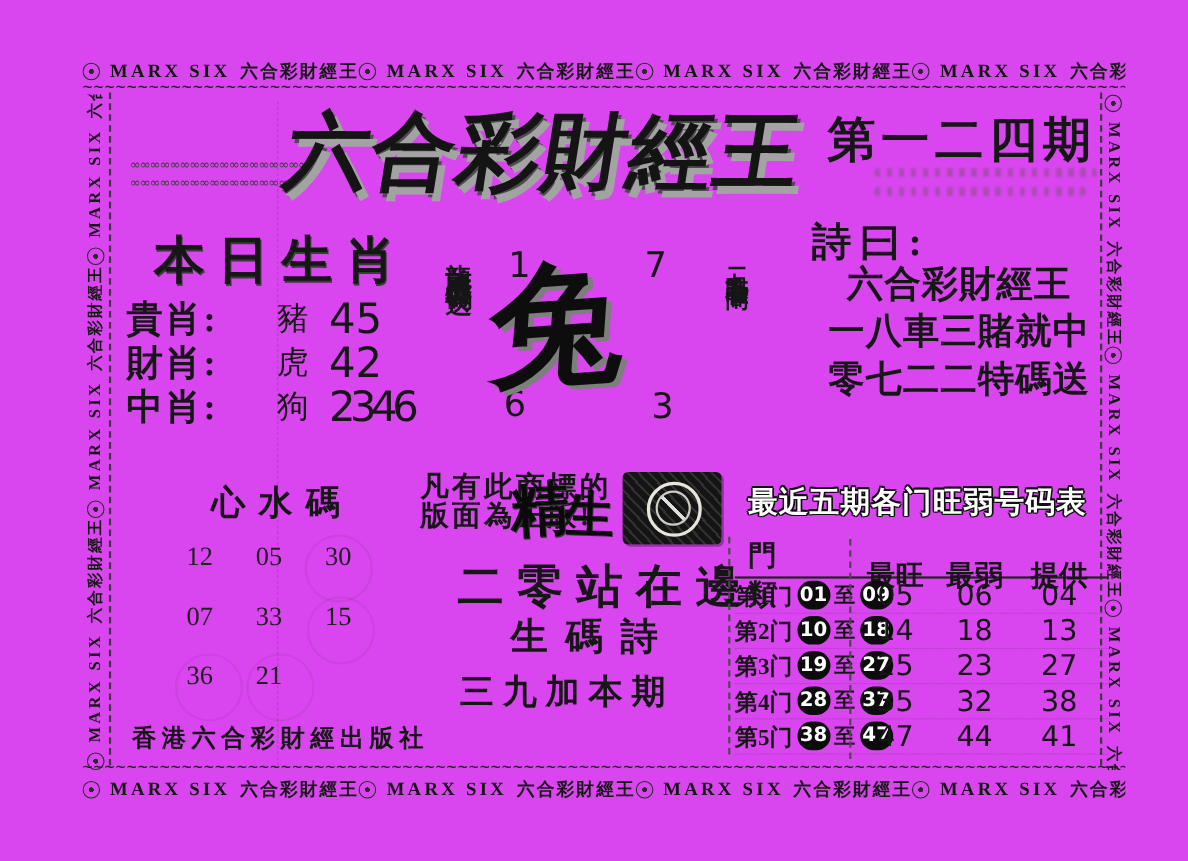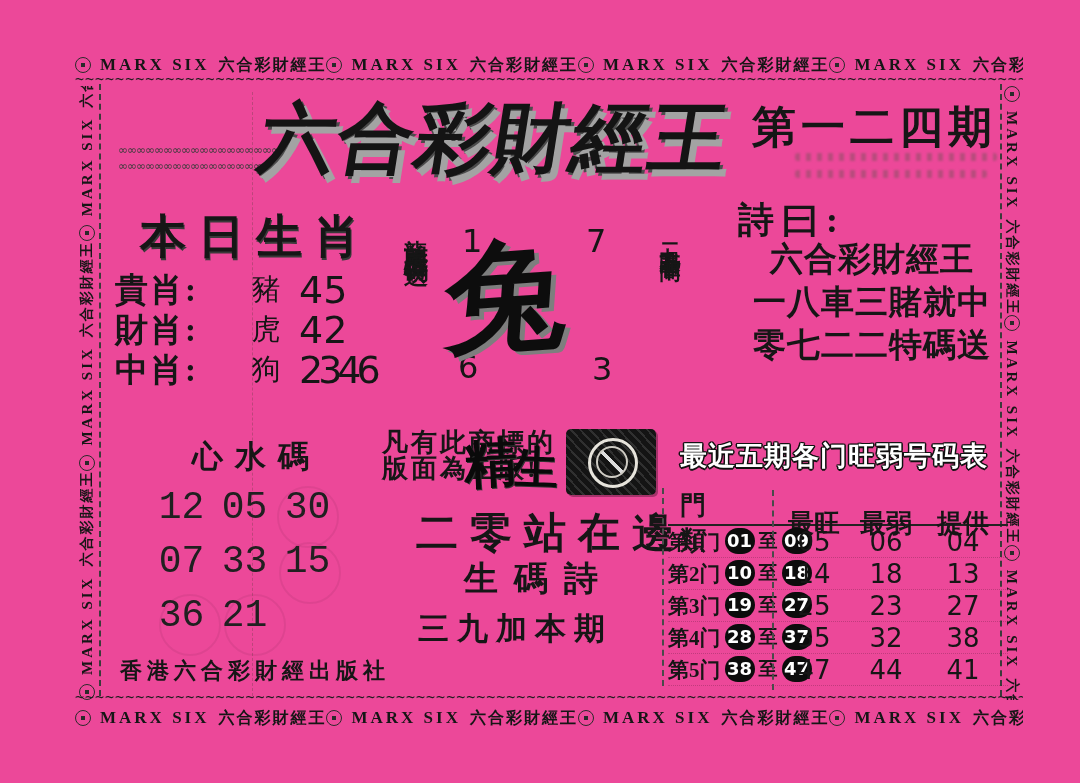--- a/index.html
+++ b/index.html
@@ -1,16 +1,16 @@
 <!DOCTYPE html>
 <html><head>
 <meta charset="utf-8">
 <style>
   html,body{margin:0;padding:0;background:#e8e6e0;}
-  .page{position:relative;width:1080px;height:783px;background:#ec4899;overflow:hidden;
+  .page{position:relative;width:1080px;height:783px;background:#d946ef;overflow:hidden;
         font-family:"Liberation Serif","DejaVu Serif",serif;color:#161616;}
   .abs{position:absolute;}
 
   
   .hborder{position:absolute;left:75px;width:948px;height:30px;display:flex;
            justify-content:space-between;align-items:center;overflow:hidden;}
   #border-top{top:50px;}
   #border-bottom{top:703px;}
   .bunit{display:flex;align-items:center;gap:9px;white-space:nowrap;}
   .blatin{font-family:"Liberation Serif",serif;font-weight:700;font-size:17px;letter-spacing:3px;}
@@ -54,21 +54,21 @@
                 text-shadow:1px 2px 0 #3a3a3a;white-space:nowrap;}
   #zodiac-rows{left:115px;top:270px;width:280px;}
   .zrow{display:flex;align-items:center;height:40px;}
   .zlabel{width:122px;font-size:33px;font-weight:600;letter-spacing:2px;}
   .zanimal{width:58px;font-size:29px;text-align:center;}
   .zvalue{flex:1;font-family:"DejaVu Sans",sans-serif;font-size:38px;font-weight:400;padding-left:4px;}
   .zvalue.sq{letter-spacing:-5px;}
   #heart-title{left:178px;top:436px;font-size:31px;font-weight:800;letter-spacing:12px;white-space:nowrap;margin-left:14px;}
   #heart-grid{left:150px;top:480px;width:190px;display:grid;
               grid-template-columns:repeat(3,63px);grid-auto-rows:54px;}
-  .hnum{font-family:Liberation Mono, monospace;font-size:38px;font-weight:400;color:#202020;
+  .hnum{font-family:Liberation Serif, serif;font-size:24px;font-weight:400;color:#202020;
         display:flex;align-items:center;justify-content:center;}
   .ghost{position:absolute;width:58px;height:58px;border:2px solid rgba(0,0,0,.06);border-radius:50%;}
   #publisher{left:120px;top:656px;font-size:22px;font-weight:700;letter-spacing:5px;white-space:nowrap;}
 
   
   .vtext{writing-mode:vertical-rl;text-orientation:upright;white-space:nowrap;}
   #v-left{left:400px;top:220px;height:200px;font-size:24px;letter-spacing:4px;font-weight:600;}
   #v-right{left:656px;top:228px;height:172px;font-size:21px;letter-spacing:3px;font-weight:600;}
   .corner{position:absolute;font-family:"DejaVu Sans",sans-serif;font-size:32px;font-weight:400;}
   #corner-1{left:462px;top:222px;} #corner-7{left:586px;top:222px;}

